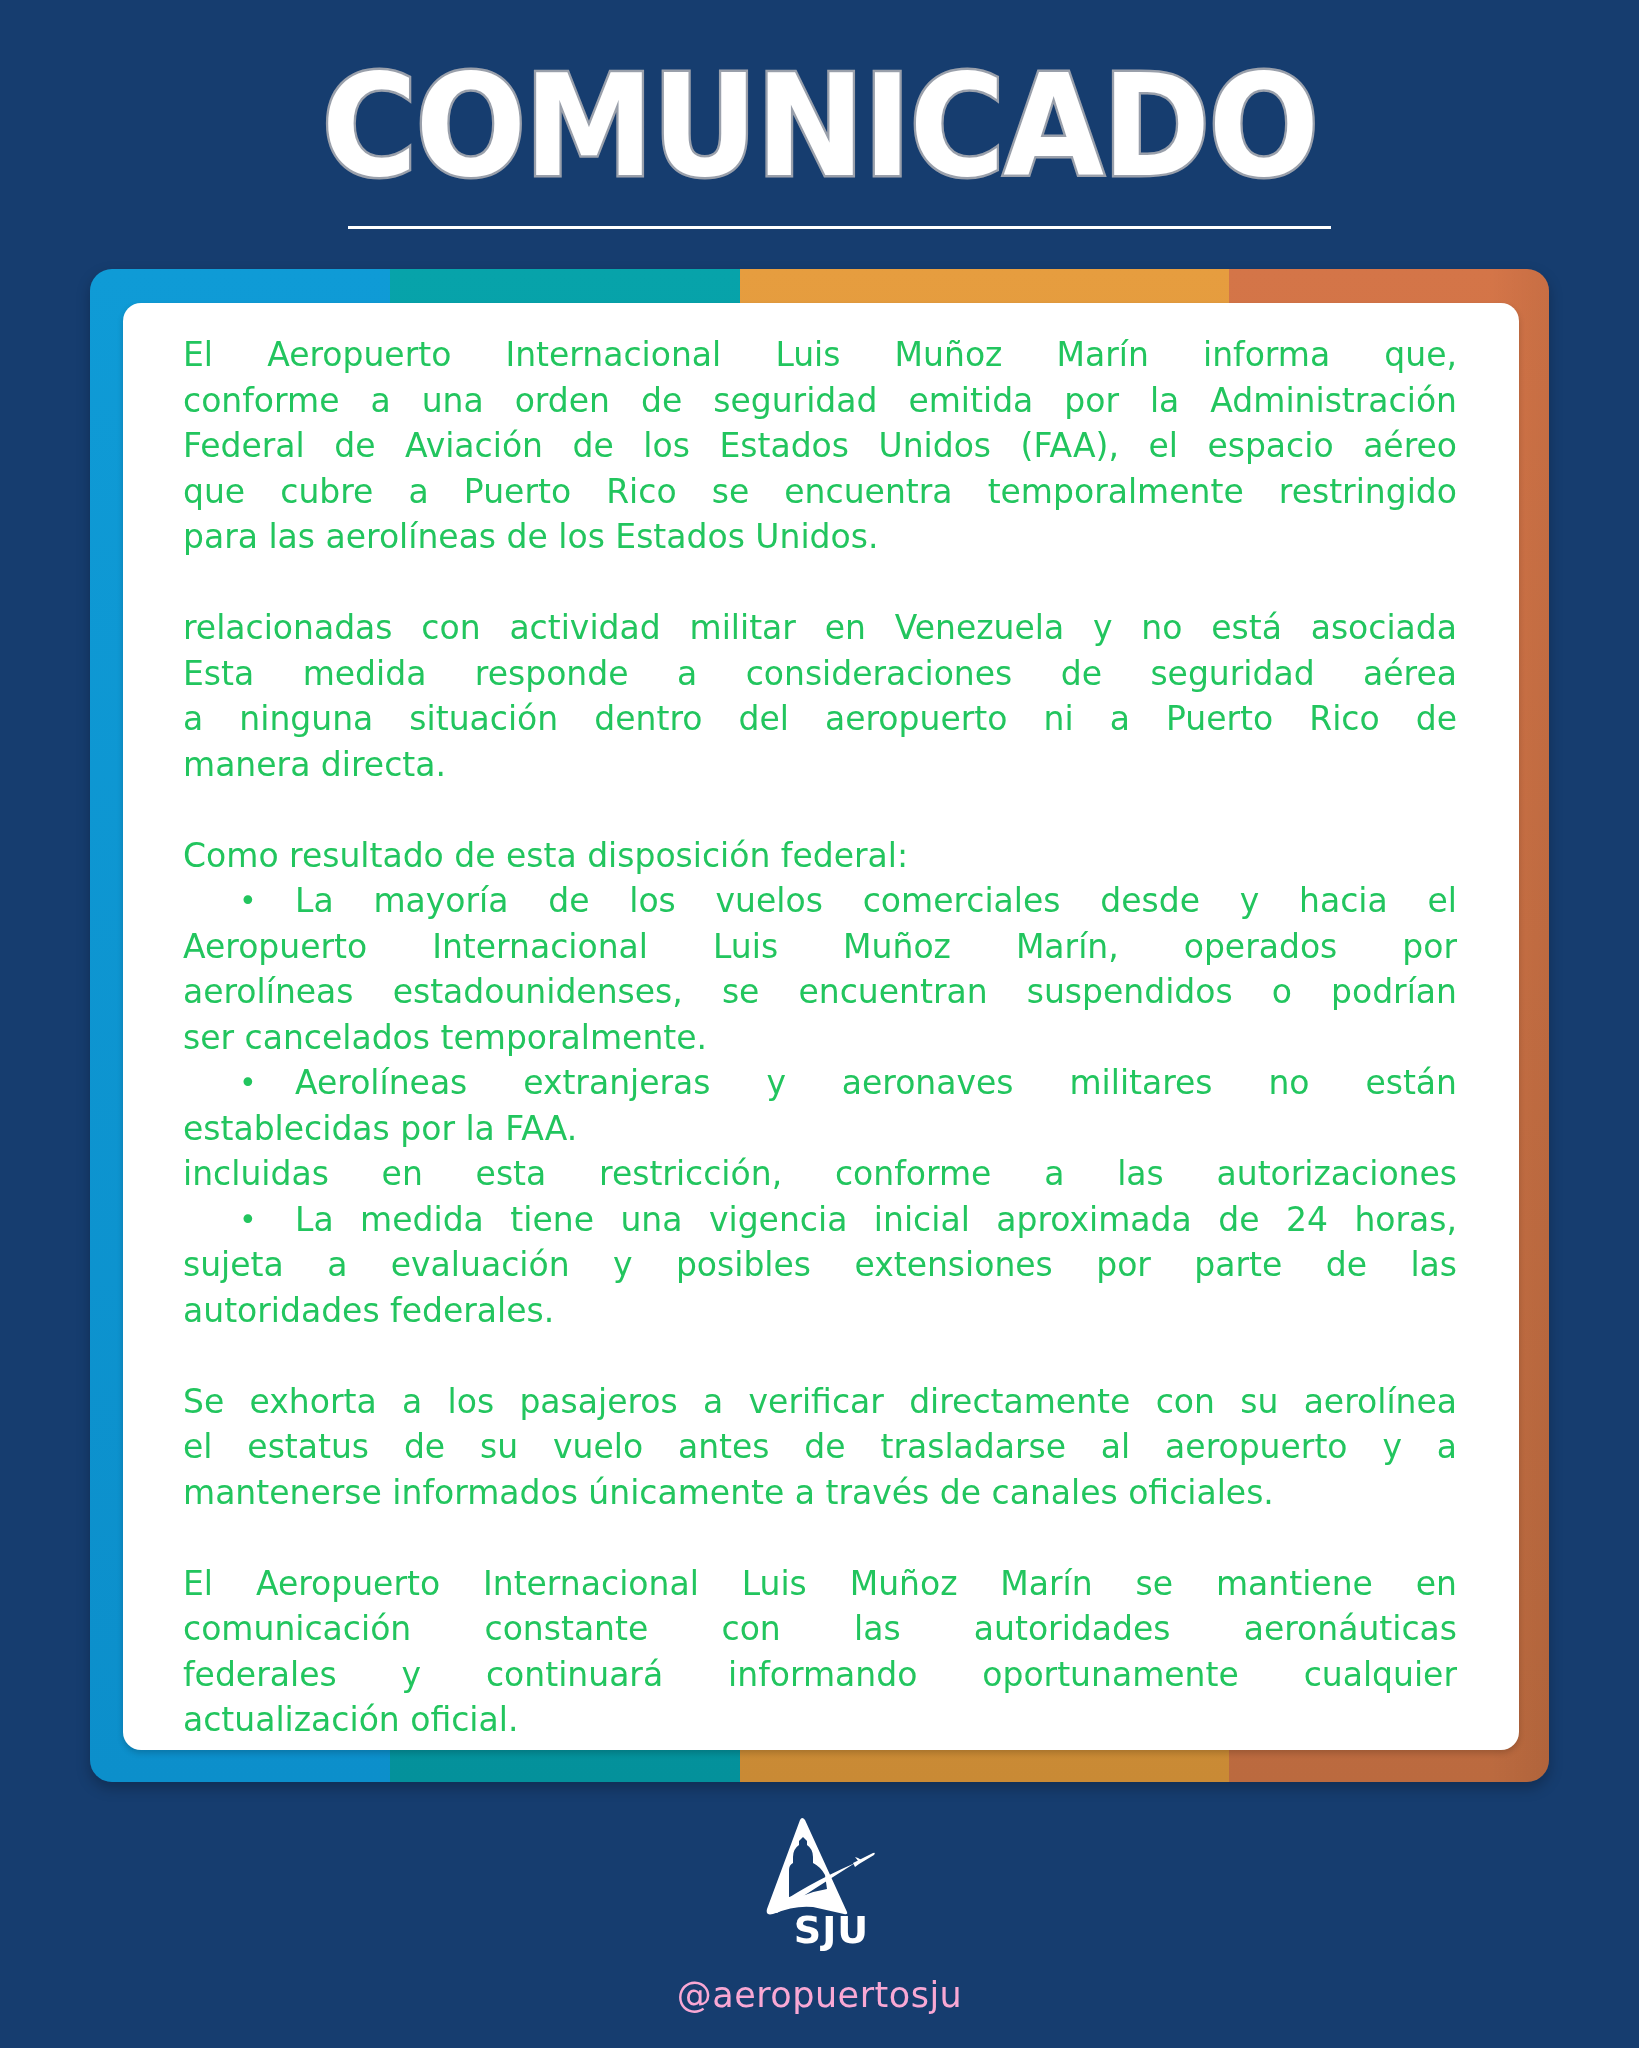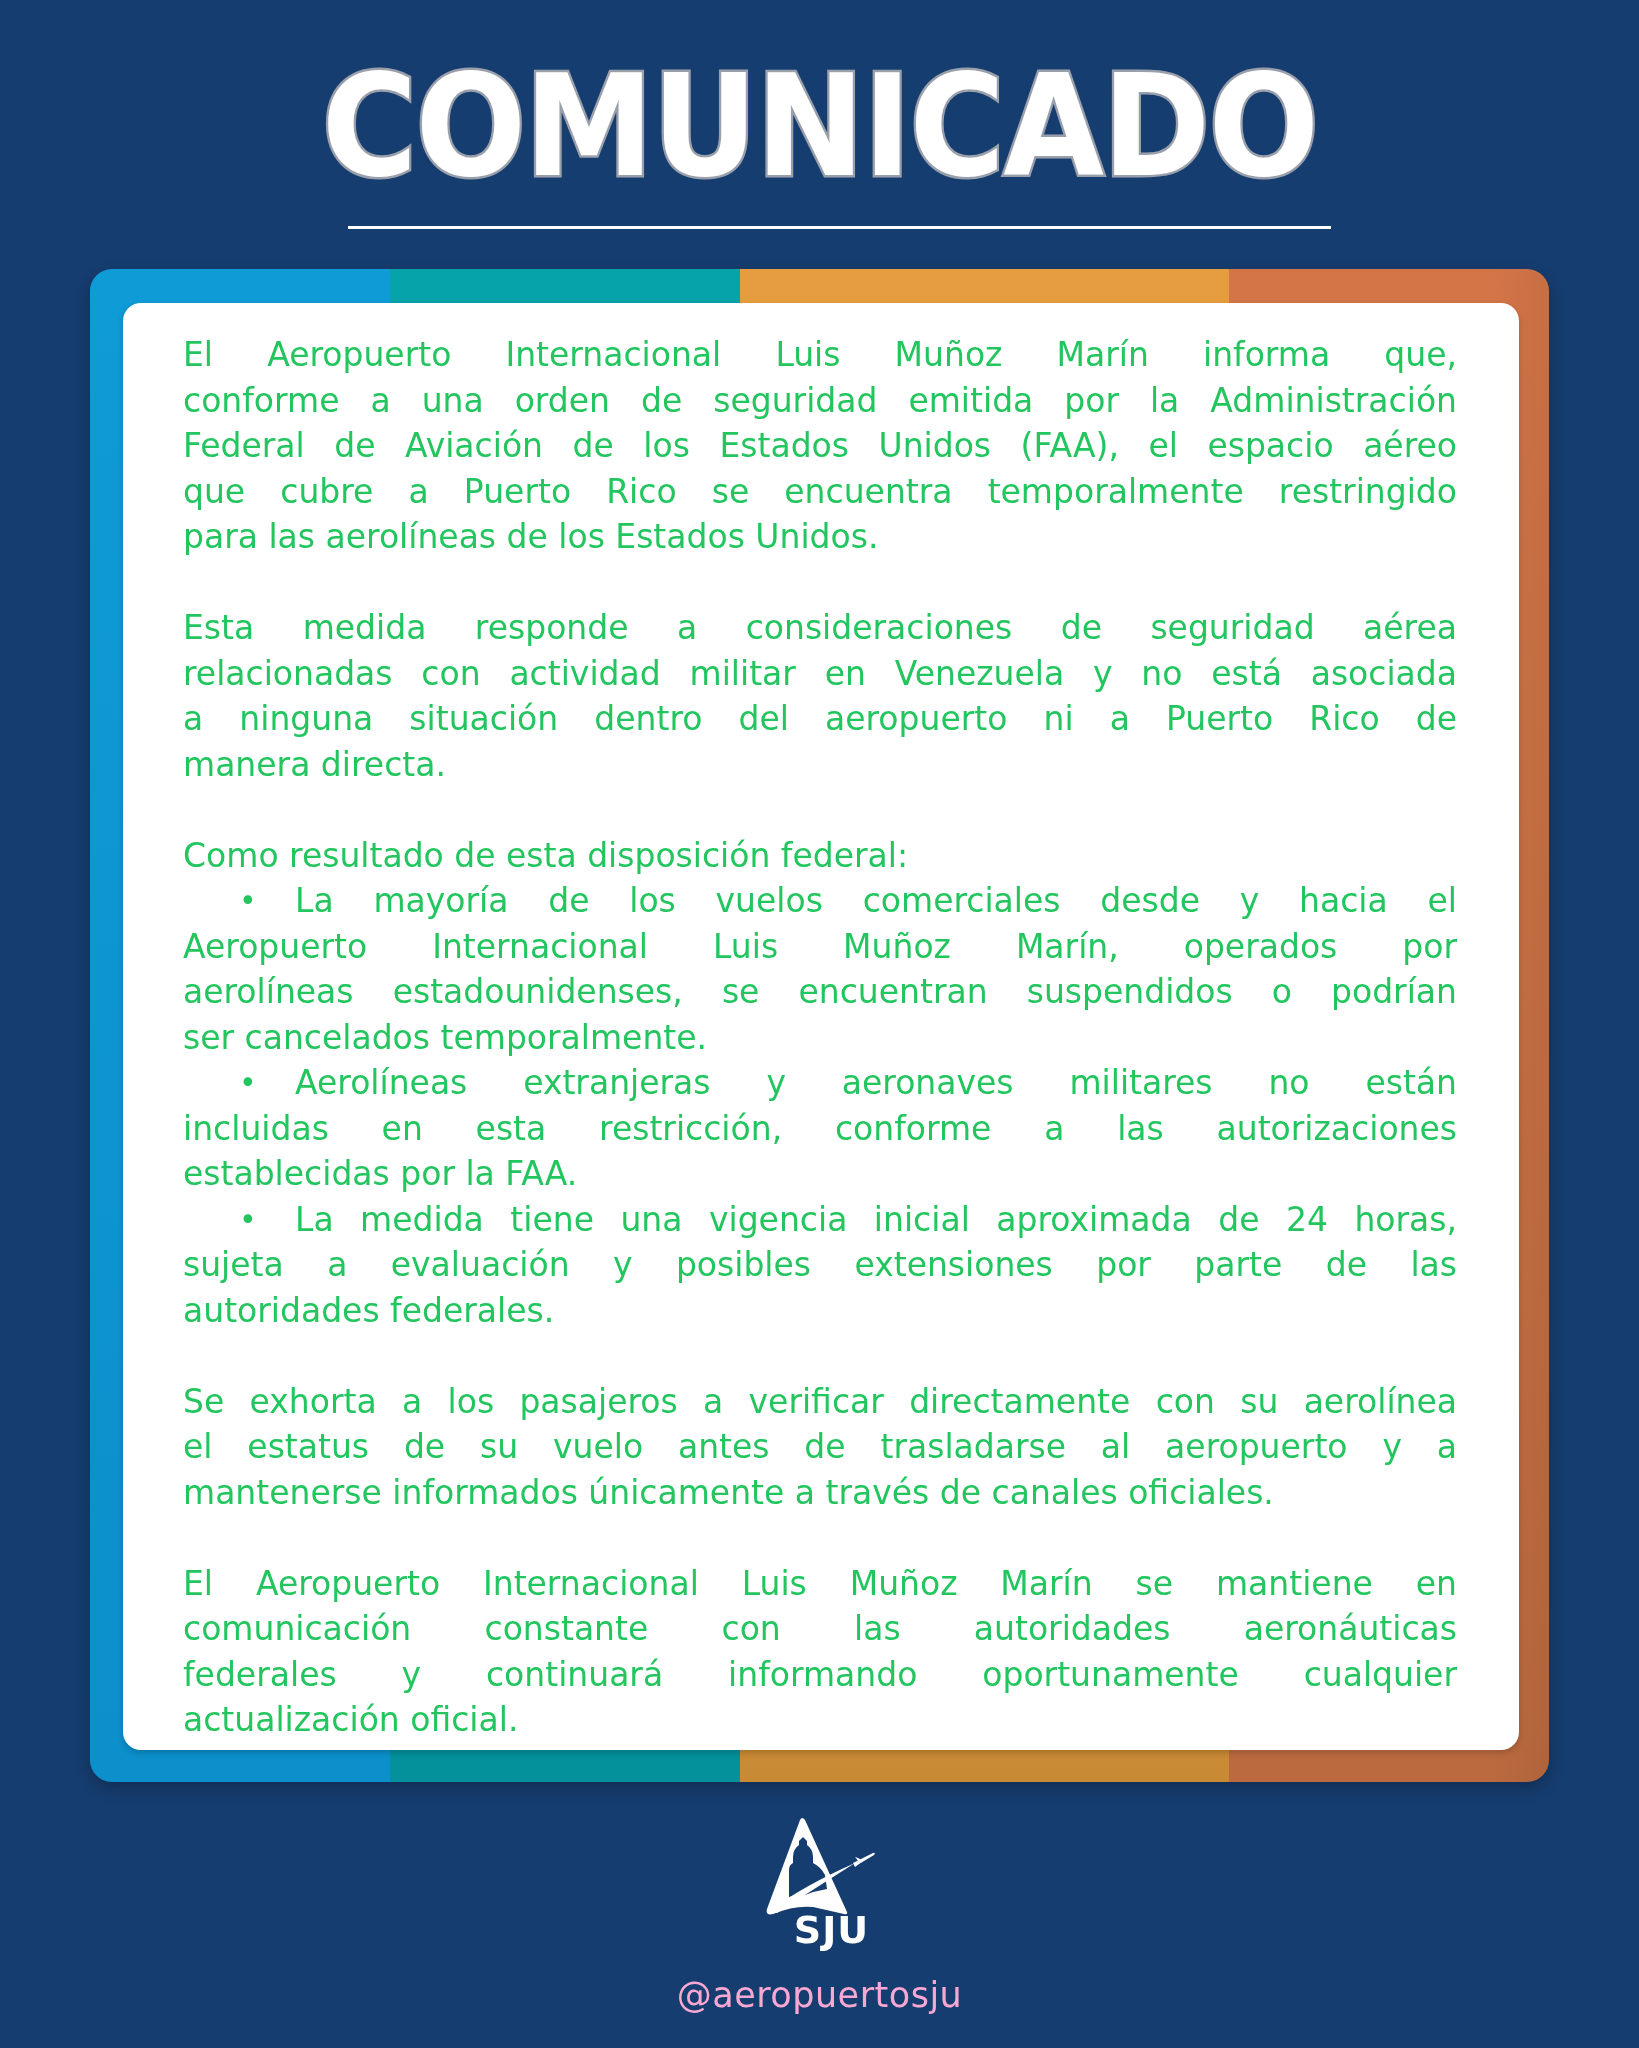--- a/index.html
+++ b/index.html
@@ -156,22 +156,22 @@
   <div>
     <span class="line">El Aeropuerto Internacional Luis Muñoz Marín informa que,</span>
     <span class="line">conforme a una orden de seguridad emitida por la Administración</span>
     <span class="line">Federal de Aviación de los Estados Unidos (FAA), el espacio aéreo</span>
     <span class="line">que cubre a Puerto Rico se encuentra temporalmente restringido</span>
     <span class="line last">para las aerolíneas de los Estados Unidos.</span>
   </div>
   <div class="blank"></div>
 
   <div>
+    <span class="line">relacionadas con actividad militar en Venezuela y no está asociada</span>
     <span class="line">Esta medida responde a consideraciones de seguridad aérea</span>
-    <span class="line">relacionadas con actividad militar en Venezuela y no está asociada</span>
     <span class="line">a ninguna situación dentro del aeropuerto ni a Puerto Rico de</span>
     <span class="line last">manera directa.</span>
   </div>
   <div class="blank"></div>
 
   <div>
     <span class="line last">Como resultado de esta disposición federal:</span>
 
     <div>
       <div class="bullet-line">
@@ -181,22 +181,22 @@
       <span class="line">Aeropuerto Internacional Luis Muñoz Marín, operados por</span>
       <span class="line">aerolíneas estadounidenses, se encuentran suspendidos o podrían</span>
       <span class="line last">ser cancelados temporalmente.</span>
     </div>
 
     <div>
       <div class="bullet-line">
         <span class="bullet-dot">•</span>
         <span class="bullet-first-text">Aerolíneas extranjeras y aeronaves militares no están</span>
       </div>
+      <span class="line last">establecidas por la FAA.</span>
       <span class="line">incluidas en esta restricción, conforme a las autorizaciones</span>
-      <span class="line last">establecidas por la FAA.</span>
     </div>
 
     <div>
       <div class="bullet-line">
         <span class="bullet-dot">•</span>
         <span class="bullet-first-text">La medida tiene una vigencia inicial aproximada de 24 horas,</span>
       </div>
       <span class="line">sujeta a evaluación y posibles extensiones por parte de las</span>
       <span class="line last">autoridades federales.</span>
     </div>

